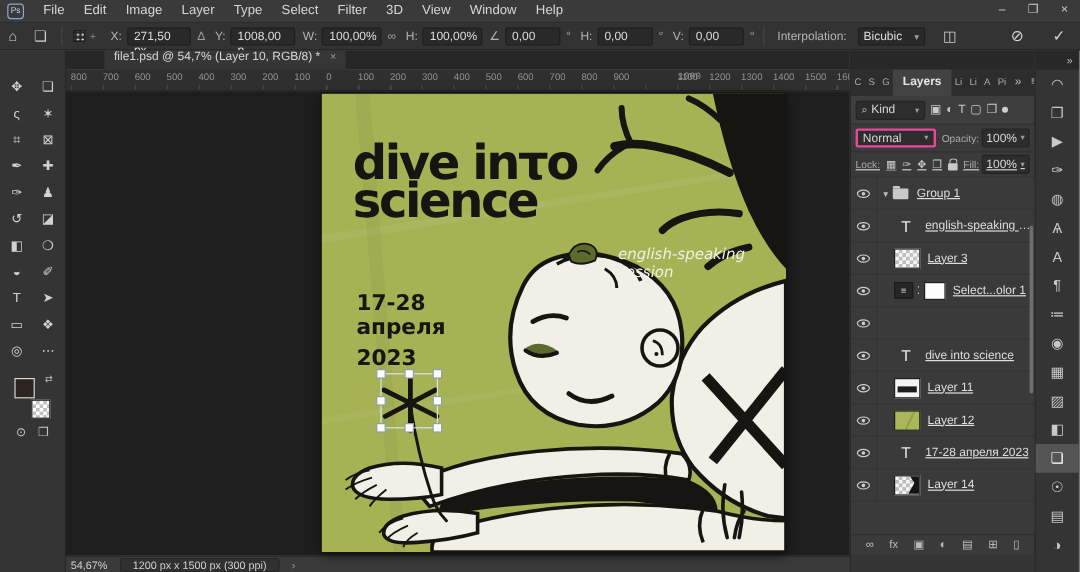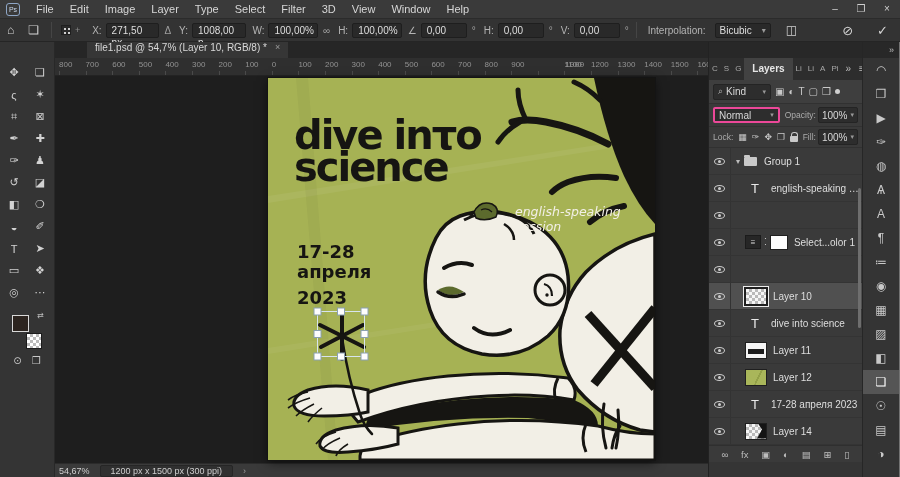--- a/index.html
+++ b/index.html
@@ -86,21 +86,21 @@
   #filter-icons .p-ic { font-size:10px; color:#c9c9c9; }
   .fdot { width:5px; height:5px; border-radius:50%; background:#cfcfcf; margin-left:4px; }
   .blend-row { height:23px; }
   .blendbox { display:flex; align-items:center; background:#2d2d2d; border:2px solid #ec4899; border-radius:2px;
               height:16px; padding:0 4px; width:68px; color:#d8d8d8; }
   .blendbox .car { margin-left:auto; font-size:7px; color:#999; }
   .small-label { font-size:8.5px; color:#ababab; margin:0 2px 0 5px; }
   .valbox { display:flex; align-items:center; background:#2d2d2d; border:1px solid #242424; border-radius:2px;
             height:16px; padding:0 3px; color:#d8d8d8; }
   .valbox .car { margin-left:3px; font-size:7px; color:#999; }
-  .lock-row { height:21px; }
+  .lock-row { height:21px;text-decoration:underline; }
   #lock-icons { display:flex; gap:5px; margin-left:3px; }
   #lock-icons .p-ic { font-size:9px; color:#c9c9c9; }
   .css-lock { width:8px; height:6px; background:#c9c9c9; border-radius:1px; position:relative; margin-top:4px; }
   .css-lock::before { content:''; position:absolute; top:-4px; left:1px; width:5px; height:4px;
                       border:1.3px solid #c9c9c9; border-bottom:none; border-radius:3px 3px 0 0; }
   #layer-rows { height:297px; flex:none; position:relative; overflow:hidden; background:#3a3a3a; }
   .lrow { height:27px; display:flex; align-items:center; border-bottom:1px solid #343434; }
   .lrow.sel { background:#505050; }
   .eyecell { width:22px; align-self:stretch; display:flex; align-items:center; justify-content:center; border-right:1px solid #333; flex:none; }
   .eye { width:11px; height:7px; border:1px solid #cdcdcd; border-radius:50%; position:relative; }
@@ -120,21 +120,21 @@
       background:#141414; clip-path:polygon(100% 0,100% 100%,10% 100%,60% 40%,20% 0); }
   .thumb.gray { background:#d8d7d2; }
   .thumb.green { background:#a9b65a; background-image:linear-gradient(115deg, transparent 55%, #93a048 55%, #93a048 62%, transparent 62%); }
   .thumb.strip { background:#f5f5f5; }
   .thumb.strip::after { content:''; position:absolute; left:2px; right:2px; top:6px; height:5px; background:#1c1c1c; }
   .lrow.sel .thumb { box-shadow:0 0 0 1px #1f1f1f, 0 0 0 2px #ececec; }
   .adj-ic { width:16px; height:14px; background:#262626; border:1px solid #1b1b1b; color:#d8d8d8; font-size:8px;
             line-height:13px; text-align:center; margin-right:3px; flex:none; }
   .linkdots { font-size:9px; color:#cfcfcf; margin-right:3px; }
   .thumb.mask { width:18px; height:15px; background:#fdfdfd; }
-  .lname { font-size:10px; color:#dedede; white-space:nowrap; overflow:hidden; text-overflow:ellipsis; }
+  .lname { font-size:10px; color:#dedede; white-space:nowrap; overflow:hidden; text-overflow:ellipsis;text-decoration:underline; }
   .actions-row { height:17px; background:#3a3a3a; border-top:1px solid #2f2f2f; display:flex; align-items:center;
                  justify-content:space-around; padding:0 6px; flex:none; }
   .actions-row .p-ic { font-size:9.5px; color:#bdbdbd; font-style:normal; }
   .panel-fill { flex:1; background:#353535; }
   .pscroll { position:absolute; right:1px; top:40px; width:3px; height:140px; background:#6e6e6e; border-radius:2px; }
 
   
   .rail { width:37px; background:#343434; border-left:1px solid #262626; flex:none; display:flex; flex-direction:column; }
   .rail-top { height:16px; background:#282828; text-align:right; font-size:9px; color:#bdbdbd; line-height:16px; padding-right:5px; }
   .rail-ic { height:24px; display:flex; align-items:center; justify-content:center; font-size:12px; color:#c9c9c9; }
@@ -446,44 +446,39 @@
             </span>
             <span class="lbody child">
               <span class="ttext">T</span>
               <span class="lname">english-speaking session</span>
             </span>
           </div>
           <div class="lrow">
             <span class="eyecell">
               <span class="eye"></span>
             </span>
+            <span class="lbody child">
+              <span class="thumb checker"></span>
+              <span class="lname">Layer 3</span>
+            </span>
           </div>
           <div class="lrow">
             <span class="eyecell">
               <span class="eye"></span>
             </span>
             <span class="lbody child">
               <span class="adj-ic">≡</span>
               <span class="linkdots">⁚</span>
               <span class="thumb mask"></span>
               <span class="lname">Select...olor 1</span>
             </span>
           </div>
           <div class="lrow">
             <span class="eyecell">
               <span class="eye"></span>
-            </span>
-          </div>
-          <div class="lrow sel">
-            <span class="eyecell">
-              <span class="eye"></span>
-            </span>
-            <span class="lbody child">
-              <span class="thumb checker"></span>
-              <span class="lname">Layer 10</span>
             </span>
           </div>
           <div class="lrow">
             <span class="eyecell">
               <span class="eye"></span>
             </span>
             <span class="lbody child">
               <span class="ttext">T</span>
               <span class="lname">dive into science</span>
             </span>

